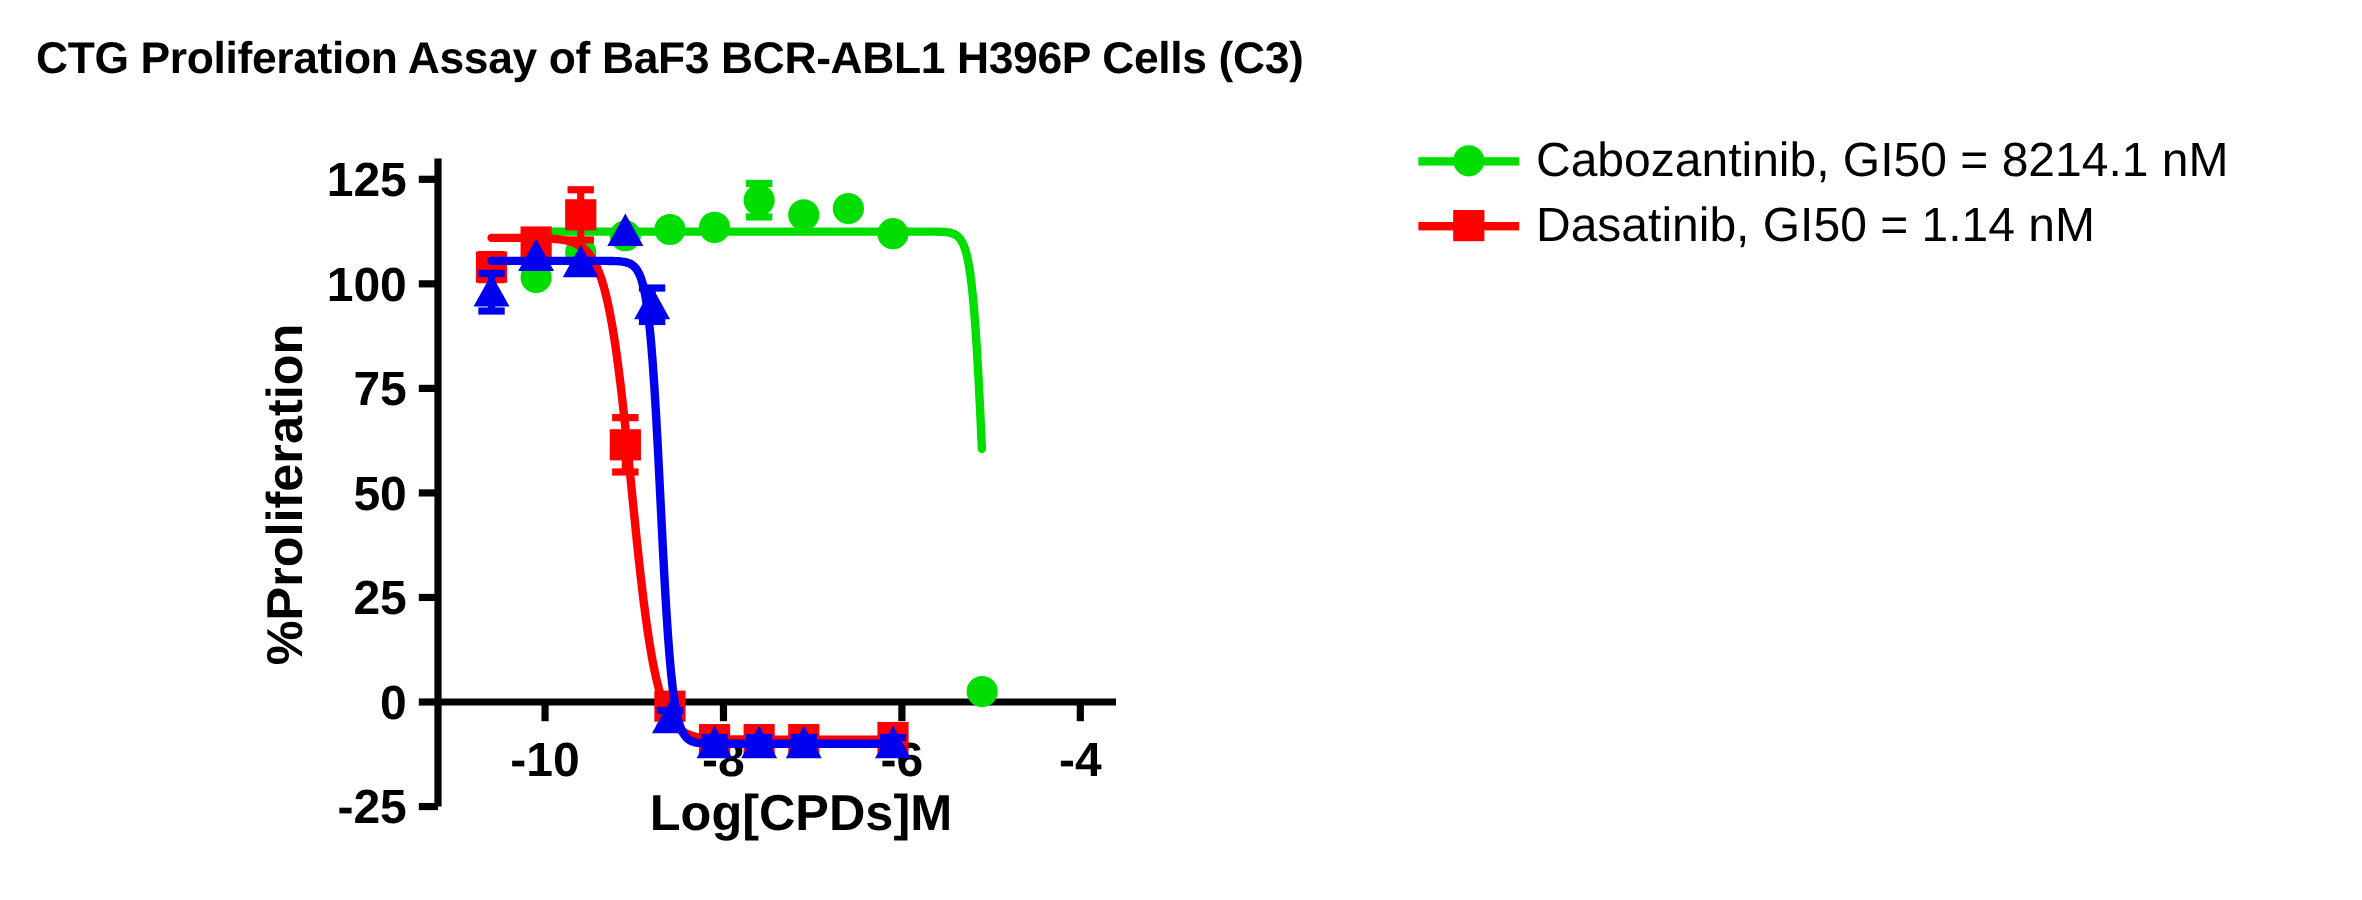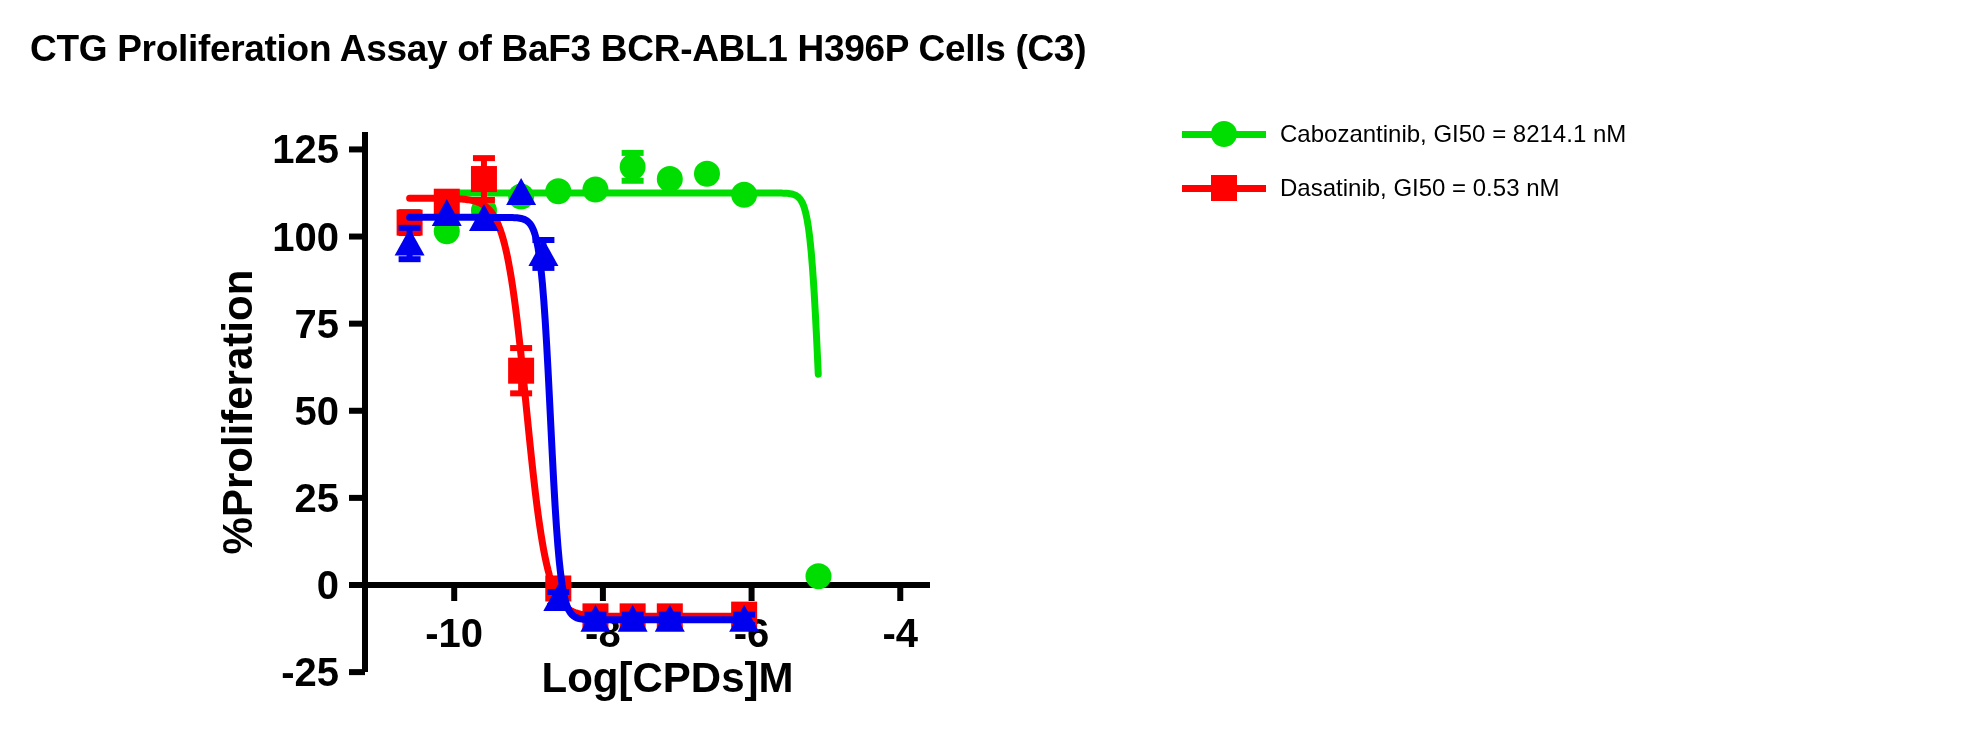--- a/index.html
+++ b/index.html
@@ -82,21 +82,21 @@
   }
   .marker-triangle {
     width: 0;
     height: 0;
     border-left: 15px solid transparent;
     border-right: 15px solid transparent;
     transform: translate(-50%, -55%);
   }
   .legend-label {
     font-family: "Liberation Sans", sans-serif;
-    font-size: 24px;
+    font-size: 40px;
     color: #000000;
     white-space: nowrap;
     padding-left: 12px;
     text-align: right;
   }
   .axis-text {
     font-family: "Liberation Sans", sans-serif;
     font-weight: bold;
     fill: #000000;
   }
@@ -248,19 +248,19 @@
         <span class="key-marker marker-circle" style="background:#00DD00"></span>
       </span>
       <span class="legend-label">Cabozantinib, GI50 = 8214.1 nM</span>
     </div>
 
     <div class="legend-row">
       <span class="legend-key">
         <span class="key-line" style="background:#FF0000"></span>
         <span class="key-marker marker-square" style="background:#FF0000"></span>
       </span>
-      <span class="legend-label">Dasatinib, GI50 = 0.53 nM</span>
+      <span class="legend-label">Dasatinib, GI50 = 1.14 nM</span>
     </div>
 
 
   </div>
 
 </div>
 
 </body></html>

